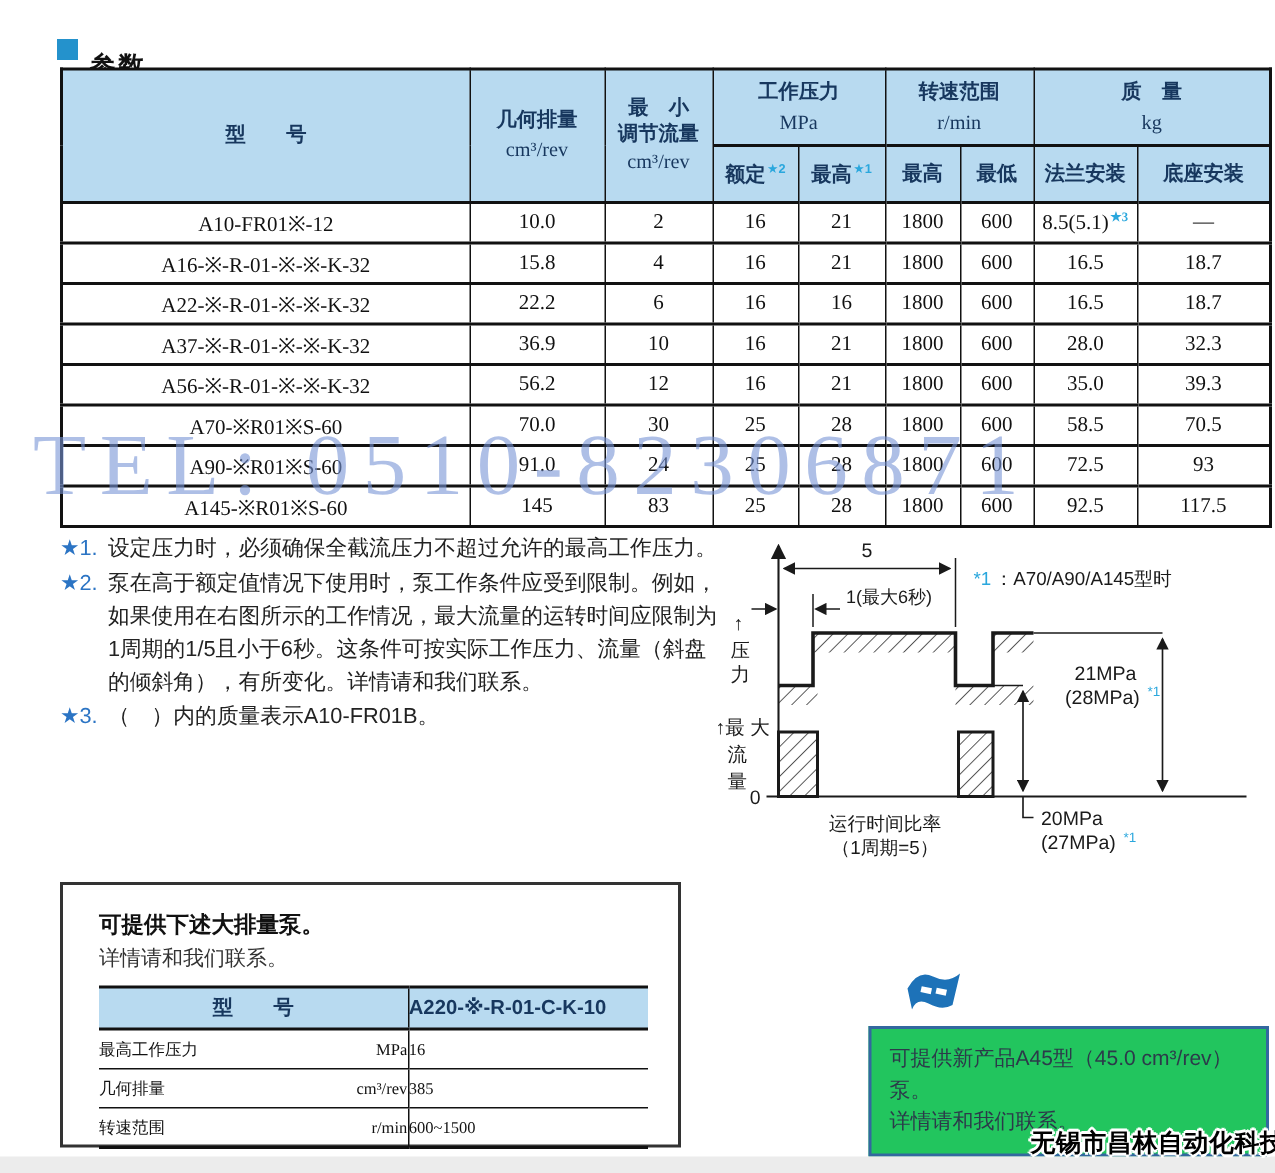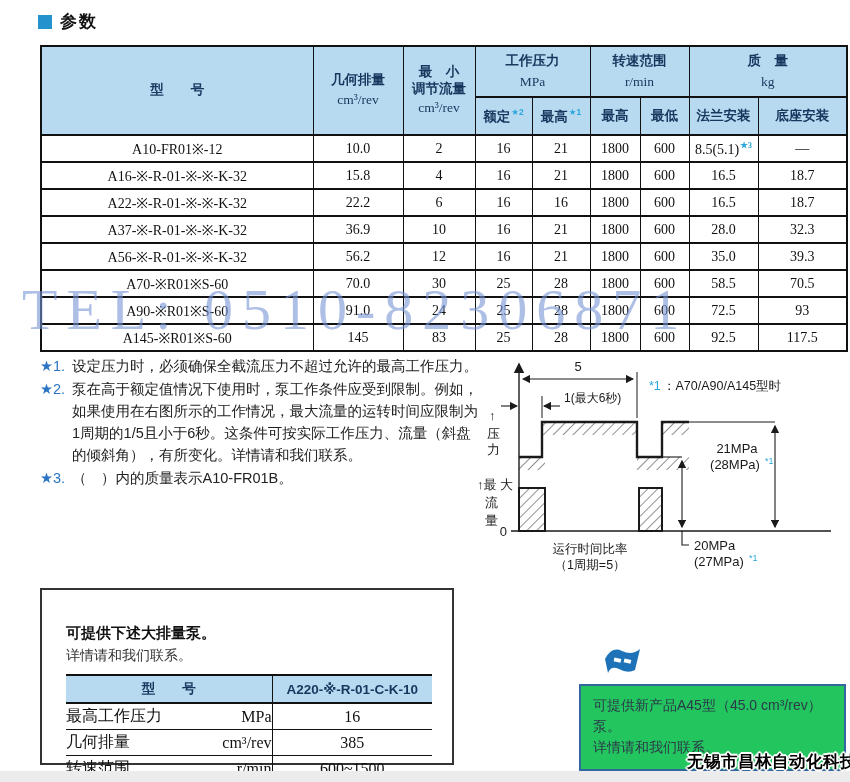--- a/index.html
+++ b/index.html
@@ -1,21 +1,21 @@
 <!DOCTYPE html>
 <html><head>
 <meta charset="utf-8">
 <style>
   html,body{margin:0;padding:0;background:#fff;}
   #page{position:relative;width:850px;height:782px;background:#ffffff;overflow:hidden;
         font-family:"Liberation Sans","DejaVu Sans",sans-serif;color:#1a1a1a;}
   
   .section-head{position:absolute;left:38px;top:10px;display:flex;align-items:center;gap:8px;}
   .blue-sq{width:14px;height:14px;background:#2492cc;}
-  .section-title{font-size:17px;font-weight:bold;color:#111;letter-spacing:2px;}
+  .section-title{font-size:17px;font-weight:bold;color:#111;letter-spacing:2px;margin-top:22px;}
   
   .params-wrap{position:absolute;left:40px;top:45px;width:806px;}
   table.params{width:806px;border-collapse:collapse;table-layout:fixed;border:2.5px solid #111;}
   table.params th{background:#b8daf0;color:#17375e;font-size:13.5px;font-weight:600;
                   border:1px solid #111;padding:0;line-height:1.25;}
   table.params thead tr:first-child th{border-bottom-width:2px;}
   table.params thead th{border-bottom:2px solid #111;}
   table.params td{border:1px solid #111;border-top:2px solid #111;text-align:center;
                   font-family:"Liberation Serif","DejaVu Serif",serif;font-size:14px;color:#111;
                   height:25px;padding:0;background:#fff;}
@@ -33,32 +33,32 @@
   
   .wm{position:absolute;font-family:"Liberation Serif","DejaVu Serif",serif;
       color:rgba(120,148,213,0.60);white-space:nowrap;z-index:50;pointer-events:none;}
   .wm-tel{left:22px;top:276px;font-size:58px;letter-spacing:9px;}
   .wm-fax{left:10px;top:386px;font-size:80px;letter-spacing:7px;}
   
   .diagram{position:absolute;left:477px;top:352px;}
   .dg-txt{font-family:"Liberation Sans","DejaVu Sans",sans-serif;fill:#1a1a1a;}
   
   .box-large{position:absolute;left:40px;top:588px;width:414px;height:177px;
-             border:2px solid #333;background:#fff;box-sizing:border-box;padding:34px 24px 0 24px;}
+             border:2px solid #333;background:#fff;box-sizing:border-box;padding:17px 24px 0 24px;}
   .box-large .bl-title{font-size:15px;font-weight:bold;color:#111;}
   .box-large .bl-sub{font-size:14px;color:#333;margin-top:4px;}
   table.small{width:366px;border-collapse:collapse;table-layout:fixed;margin-top:9px;}
   table.small th{background:#b8daf0;color:#17375e;font-size:13.5px;font-weight:600;height:26px;
                  border-top:2.5px solid #111;border-bottom:2.5px solid #111;padding:0;}
-  table.small td{font-family:"Liberation Serif","DejaVu Serif",serif;font-size:16px;color:#111;
+  table.small td{font-family:"Liberation Serif","DejaVu Serif",serif;font-size:11px;color:#111;
                  height:25px;border-bottom:1.5px solid #111;padding:0;}
   table.small tr:last-child td{border-bottom:2.5px solid #111;}
   td.sm-label{text-align:left;padding-left:10px;font-family:"Liberation Sans","DejaVu Sans",sans-serif;}
   td.sm-unit{text-align:right;padding-right:10px;}
-  td.sm-value,th.sm-value{border-left:1.5px solid #111 !important;text-align:center;}
+  td.sm-value,th.sm-value{border-left:1.5px solid #111 !important;text-align:left;}
   
   .logo{position:absolute;left:601px;top:642px;}
   .box-new{position:absolute;left:579px;top:684px;width:267px;min-height:87px;box-sizing:border-box;
            background:#22c55e;border:2px solid #33689f;padding:9px 10px 8px 12px;
            font-size:14px;line-height:21px;color:#2c3a4a;}
   .company{position:absolute;left:687px;top:751px;font-size:16.5px;font-weight:bold;color:#000;
            letter-spacing:0.5px;z-index:60;white-space:nowrap;
            text-shadow:-2px 0 #fff,2px 0 #fff,0 -2px #fff,0 2px #fff,-1px -1px #fff,1px 1px #fff,-1px 1px #fff,1px -1px #fff;}
   .bottom-strip{position:absolute;left:0;top:771px;width:850px;height:11px;background:#ececec;}
 </style>

